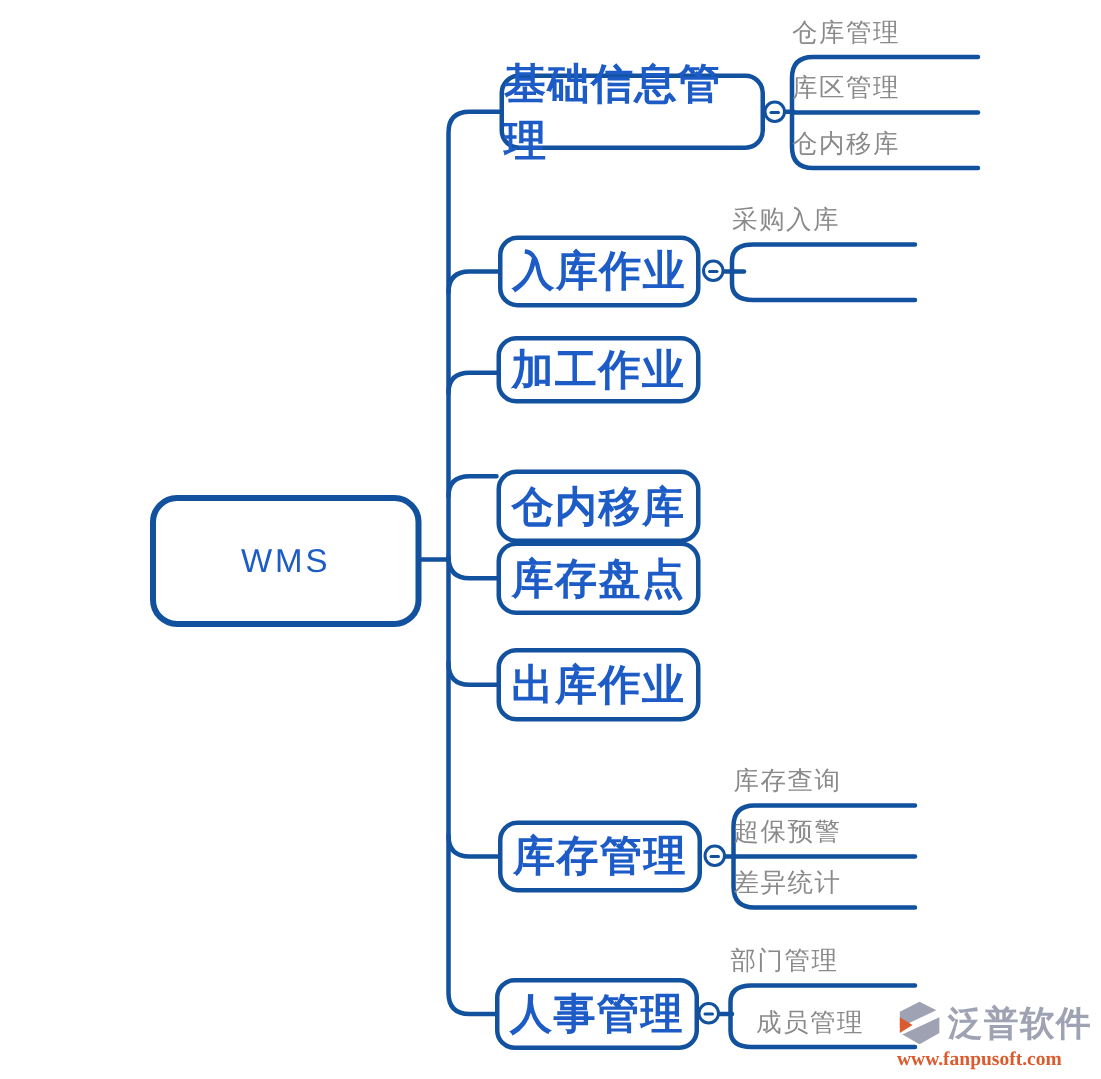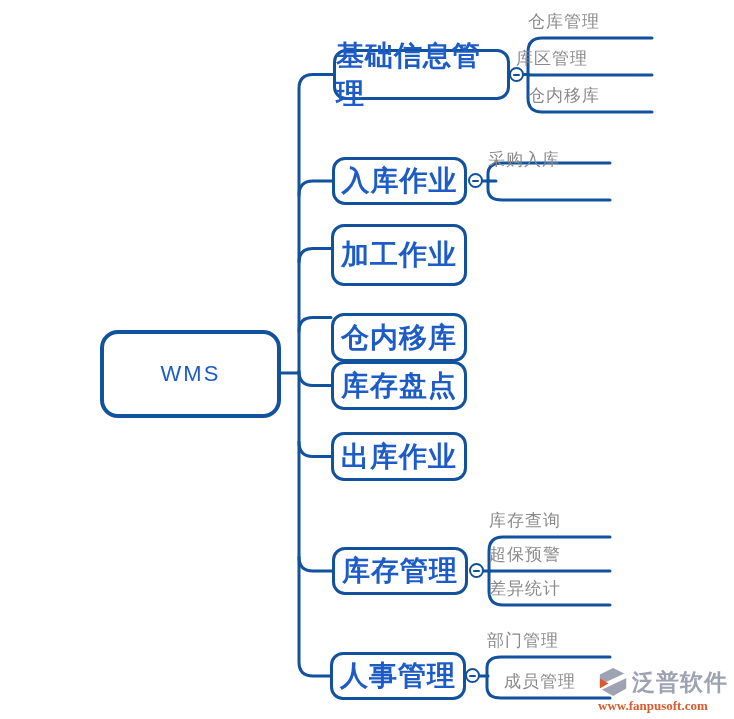--- a/index.html
+++ b/index.html
@@ -58,45 +58,45 @@
     <path d="M489 571 L610 571"></path>
 
     <path d="M480 676 L488 676"></path>
     <path d="M610 657 L501 657 Q487 657 487 668 L487 687 Q487 698 501 698 L610 698"></path>
   </svg>
 
   <div class="node root" style="left:100px;top:330px;width:181px;height:88px;">WMS</div>
 
   <div class="node branch" style="left:333px;top:49px;width:177px;height:51px;">基础信息管理</div>
   <div class="node branch" style="left:332px;top:157px;width:135px;height:48px;">入库作业</div>
-  <div class="node branch" style="left:331px;top:224px;width:136px;height:62px;font-family:Liberation Mono, monospace;">加工作业</div>
+  <div class="node branch" style="left:331px;top:224px;width:136px;height:45px;font-family:Liberation Mono, monospace;">加工作业</div>
   <div class="node branch" style="left:331px;top:293px;width:136px;height:49px;margin-top:20px;">仓内移库</div>
   <div class="node branch" style="left:331px;top:361px;width:136px;height:49px;">库存盘点</div>
   <div class="node branch" style="left:331px;top:432px;width:136px;height:49px;">出库作业</div>
   <div class="node branch" style="left:332px;top:547px;width:136px;height:48px;">库存管理</div>
   <div class="node branch" style="left:330px;top:652px;width:136px;height:48px;">人事管理</div>
 
   <div class="toggle" style="left:509px;top:67px;">
     <span class="minus"></span>
     </div>
   <div class="toggle" style="left:468px;top:173px;">
     <span class="minus"></span>
     </div>
   <div class="toggle" style="left:469px;top:563px;">
     <span class="minus"></span>
     </div>
   <div class="toggle" style="left:465px;top:668px;">
     <span class="minus"></span>
     </div>
 
   <div class="child-label" style="left:528px;top:11px;width:124px;">仓库管理</div>
-  <div class="child-label" style="left:504px;top:48px;width:124px;padding-left:12px;">库区管理</div>
+  <div class="child-label" style="left:528px;top:48px;width:124px;">库区管理</div>
   <div class="child-label" style="left:528px;top:85px;width:124px;">仓内移库</div>
 
-  <div class="child-label" style="left:488px;top:136px;width:122px;margin-top:13px;">采购入库</div>
+  <div class="child-label" style="left:488px;top:136px;width:122px;">采购入库</div>
 
   <div class="child-label" style="left:489px;top:510px;width:121px;">库存查询</div>
   <div class="child-label" style="left:489px;top:544px;width:121px;">超保预警</div>
   <div class="child-label" style="left:489px;top:578px;width:121px;">差异统计</div>
 
   <div class="child-label" style="left:487px;top:630px;width:123px;">部门管理</div>
   <div class="child-label" style="left:504px;top:671px;width:123px;">成员管理</div>
 
   <div class="watermark">
     <div class="wm-row">

